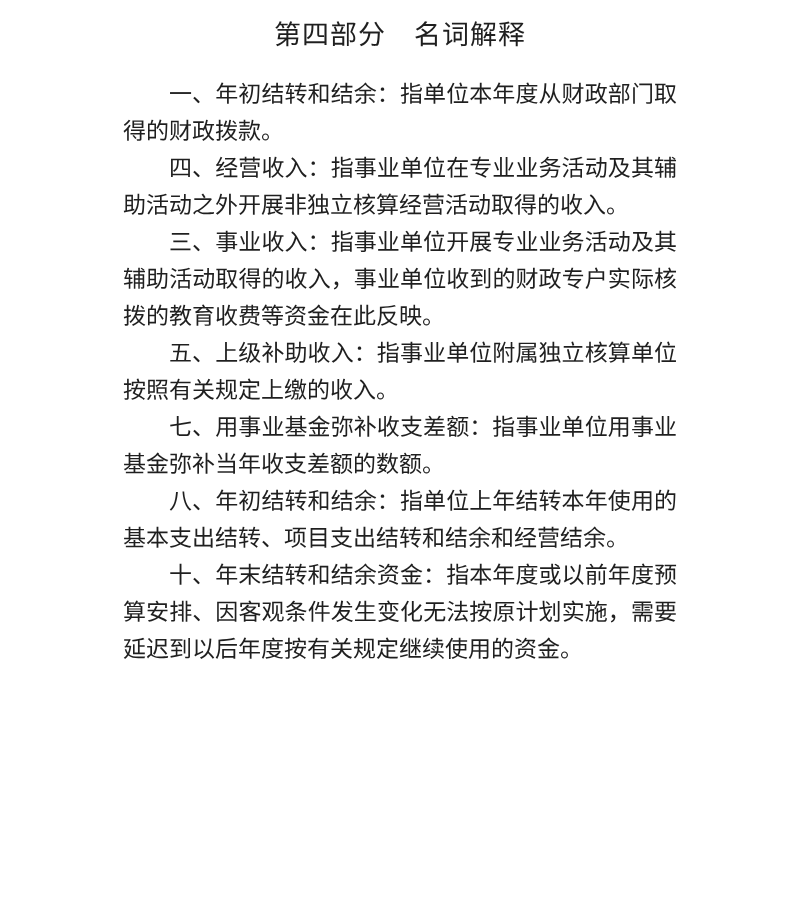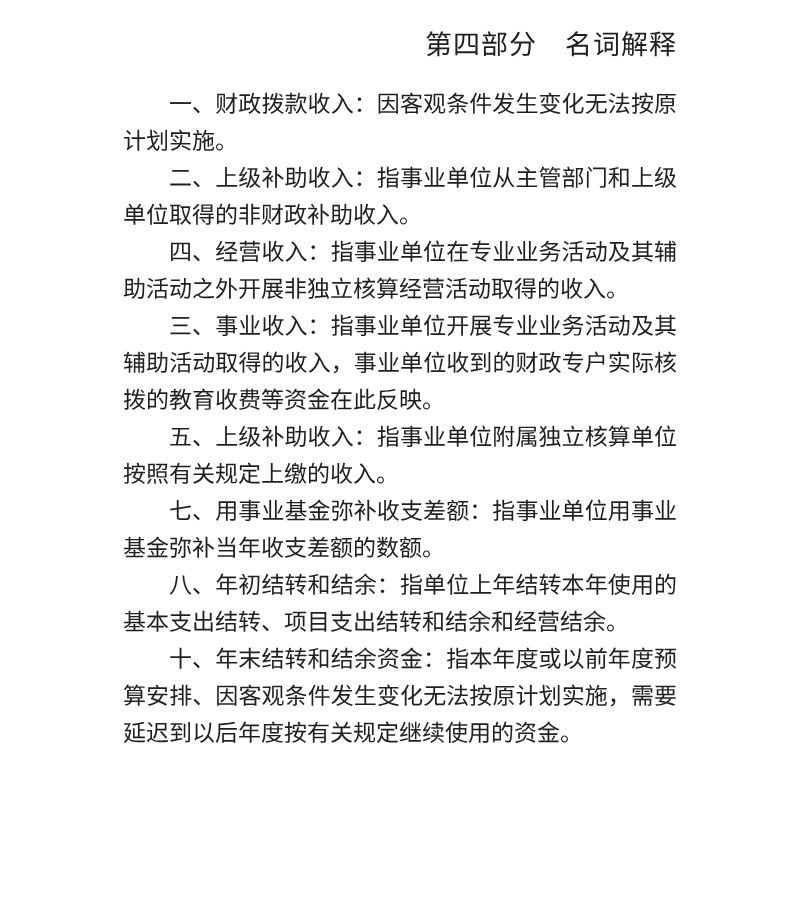--- a/index.html
+++ b/index.html
@@ -19,25 +19,25 @@
     height: 917px;
     background: #ffffff;
     overflow: hidden;
   }
   .doc {
     width: 554px;
     margin: 0 auto;
   }
   .doc-title {
     margin: 0;
-    padding-top: 28px;
+    padding-top: 18px;
     font-size: 27px;
     line-height: 34px;
     font-weight: normal;
-    text-align: right;
+    text-align: center;
     letter-spacing: 1px;
     white-space: pre;
   }
   .doc-body {
     margin-top: 24px;
     font-size: 23px;
     line-height: 37px;
     text-align: justify;
     text-justify: inter-ideograph;
   }
@@ -47,22 +47,21 @@
     text-indent: 2em;
   }
 </style>
 </head>
 <body>
 
 <div class="page">
   <div class="doc">
     <h1 class="doc-title">第四部分　名词解释</h1>
     <div class="doc-body">
-        <p>一、财政拨款收入：因客观条件发生变化无法按原计划实施。</p>
-        <p>二、上级补助收入：指事业单位从主管部门和上级单位取得的非财政补助收入。</p>
+        <p>一、年初结转和结余：指单位本年度从财政部门取得的财政拨款。</p>
         <p>四、经营收入：指事业单位在专业业务活动及其辅助活动之外开展非独立核算经营活动取得的收入。</p>
         <p>三、事业收入：指事业单位开展专业业务活动及其辅助活动取得的收入，事业单位收到的财政专户实际核拨的教育收费等资金在此反映。</p>
         <p>五、上级补助收入：指事业单位附属独立核算单位按照有关规定上缴的收入。</p>
         <p>七、用事业基金弥补收支差额：指事业单位用事业基金弥补当年收支差额的数额。</p>
         <p>八、年初结转和结余：指单位上年结转本年使用的基本支出结转、项目支出结转和结余和经营结余。</p>
         <p>十、年末结转和结余资金：指本年度或以前年度预算安排、因客观条件发生变化无法按原计划实施，需要延迟到以后年度按有关规定继续使用的资金。</p>
       </div>
   </div>
 </div>
 

